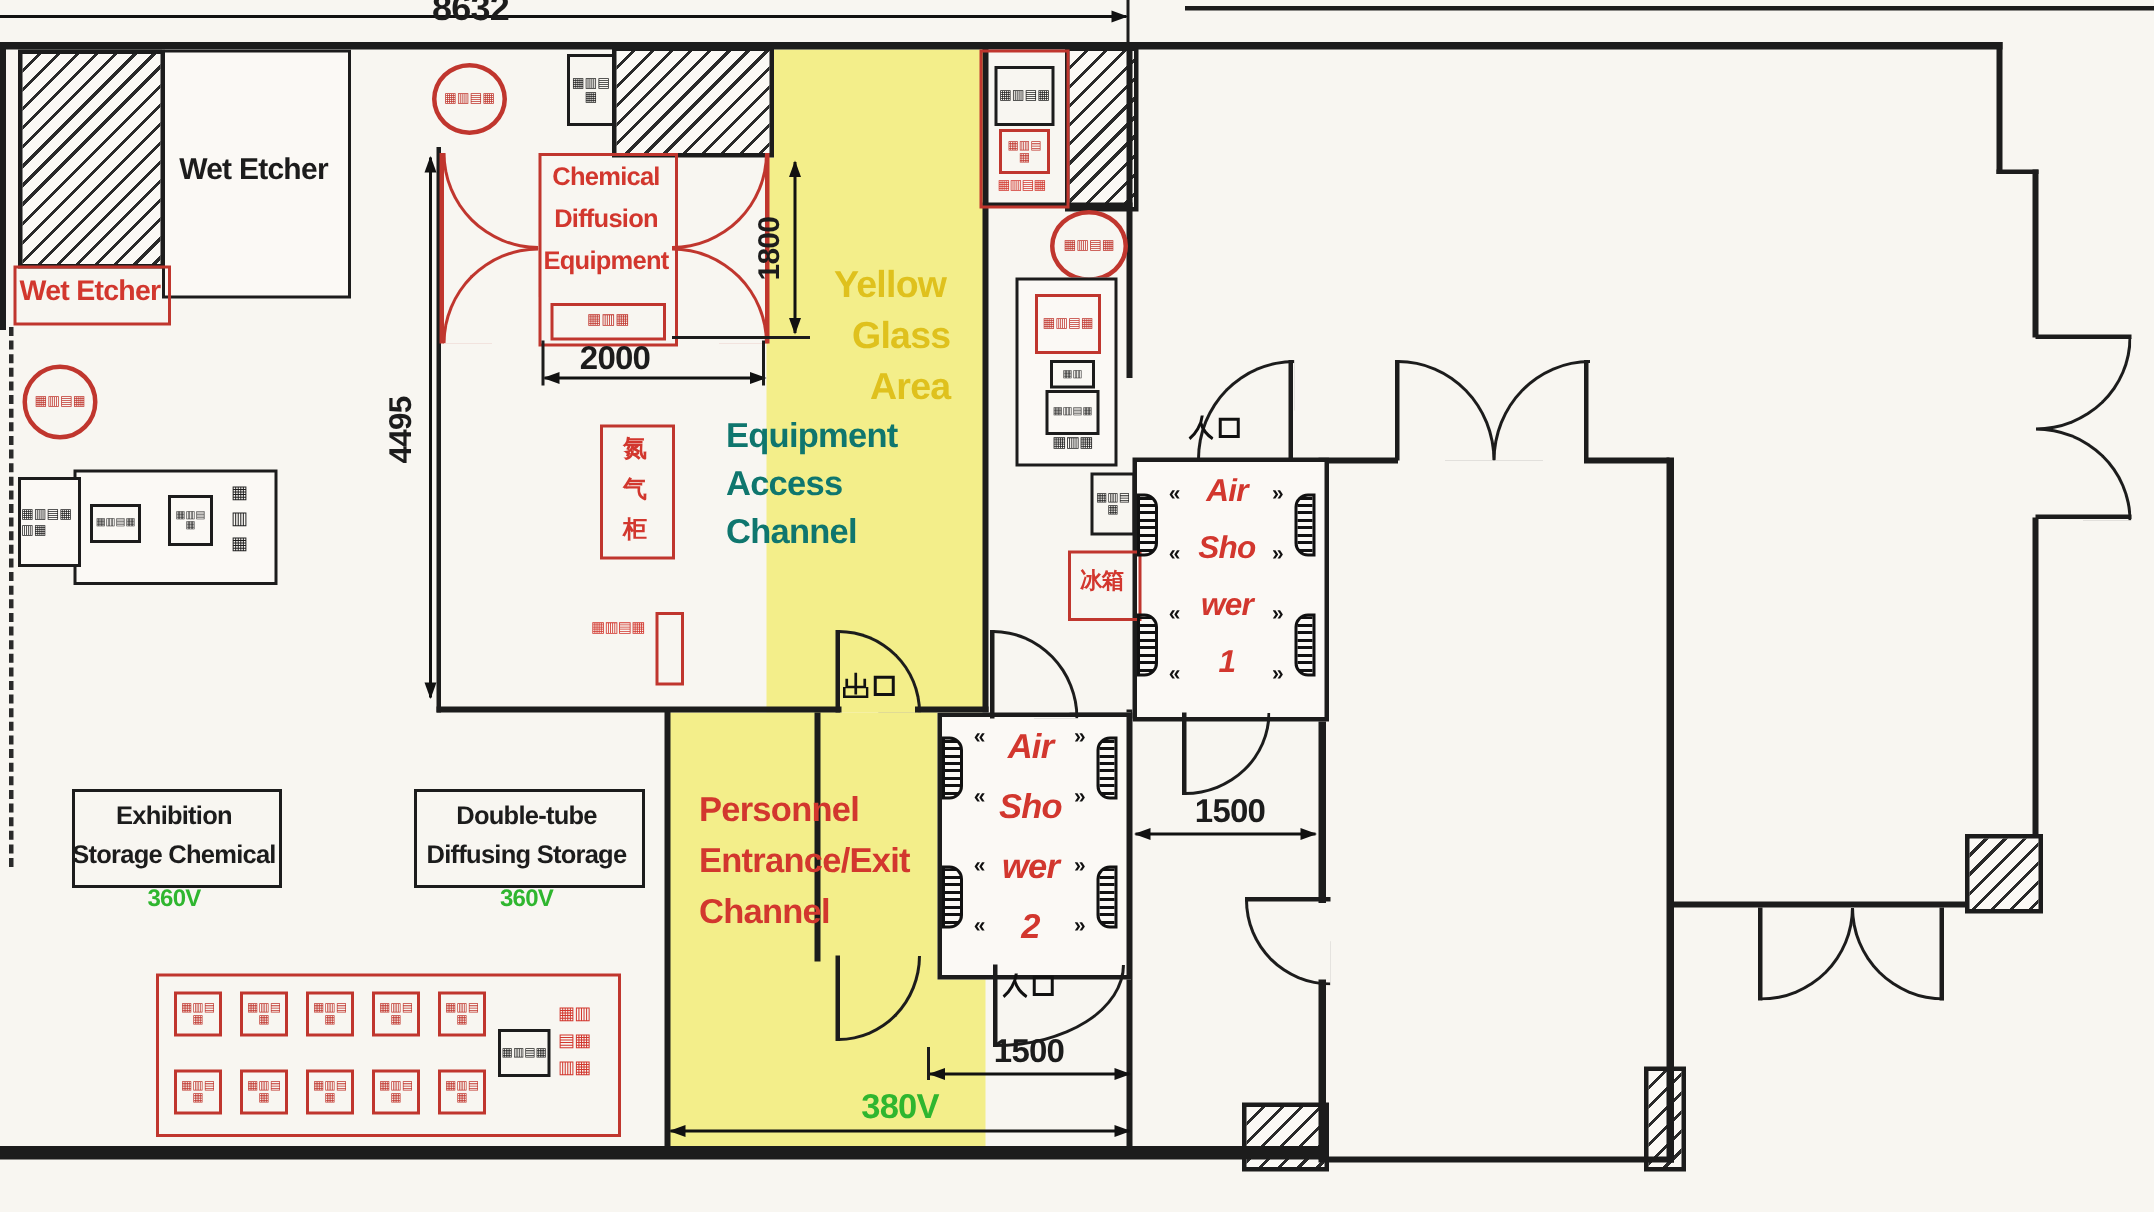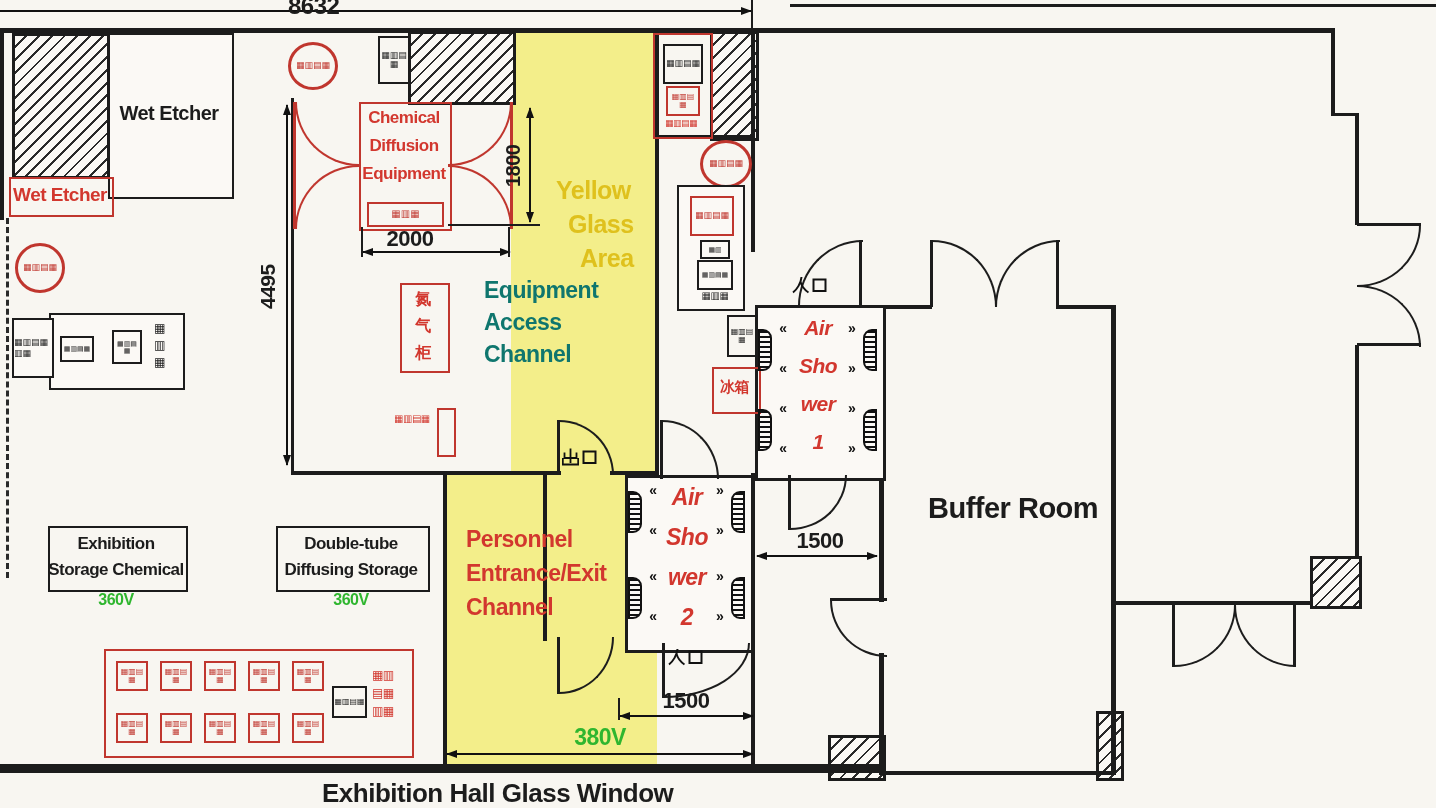--- a/index.html
+++ b/index.html
@@ -270,21 +270,20 @@
   </div>
   <div class="cjk" style="left:562px;top:448px;" aria-label="出口">
     <svg width="17" height="18" viewBox="0 0 17 18">
         <path d="M8.5 0.5 V15 M2.5 4.5 V10 H14.5 V4.5 M0.8 10 V16.5 H16.2 V10" fill="none" stroke="#111" stroke-width="1.8"></path>
       </svg>
     <svg width="15" height="18" viewBox="0 0 15 18">
         <rect x="1.5" y="3.5" width="12" height="11.5" fill="none" stroke="#111" stroke-width="2"></rect>
       </svg>
   </div>
 
-  <div class="t" style="left:928px;top:492px;width:200px;font-size:29px;">Buffer Room</div>
 
   <div class="box" style="left:48px;top:526px;width:136px;height:62px;background:transparent;"></div>
   <div class="t tc" style="left:48px;top:534px;width:136px;font-size:17px;">Exhibition</div>
   <div class="t tc" style="left:44px;top:560px;width:144px;font-size:17px;">Storage Chemical</div>
   <div class="t grn tc" style="left:48px;top:591px;width:136px;font-size:16px;">360V</div>
   <div class="box" style="left:276px;top:526px;width:150px;height:62px;background:transparent;"></div>
   <div class="t tc" style="left:276px;top:534px;width:150px;font-size:17px;">Double-tube</div>
   <div class="t tc" style="left:270px;top:560px;width:162px;font-size:17px;">Diffusing Storage</div>
   <div class="t grn tc" style="left:276px;top:591px;width:150px;font-size:16px;">360V</div>
 
@@ -336,15 +335,14 @@
   <div class="w" style="left:508px;top:227px;width:2px;height:30px;"></div>
   <div class="t tc" style="left:370px;top:226px;width:80px;font-size:22px;">2000</div>
   <div class="dimh" style="left:757px;top:555px;width:120px;"></div>
   <div class="t tc" style="left:782px;top:528px;width:76px;font-size:22px;">1500</div>
   <div class="dimh" style="left:620px;top:715px;width:133px;"></div>
   <div class="w" style="left:618px;top:698px;width:2px;height:22px;"></div>
   <div class="t tc" style="left:648px;top:688px;width:76px;font-size:22px;">1500</div>
   <div class="dimh" style="left:447px;top:753px;width:306px;"></div>
   <div class="t grn tc" style="left:562px;top:724px;width:76px;font-size:23px;">380V</div>
 
-  <div class="t" style="left:322px;top:778px;width:420px;font-size:26px;">Exhibition Hall Glass Window</div>
 
 </div>
 
 </body></html>

